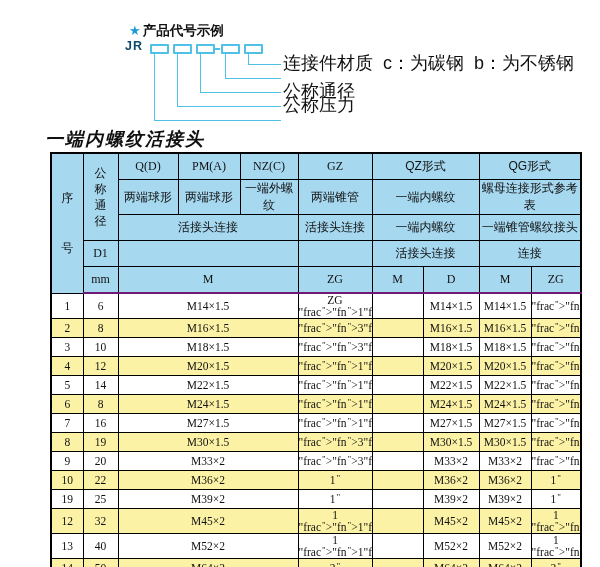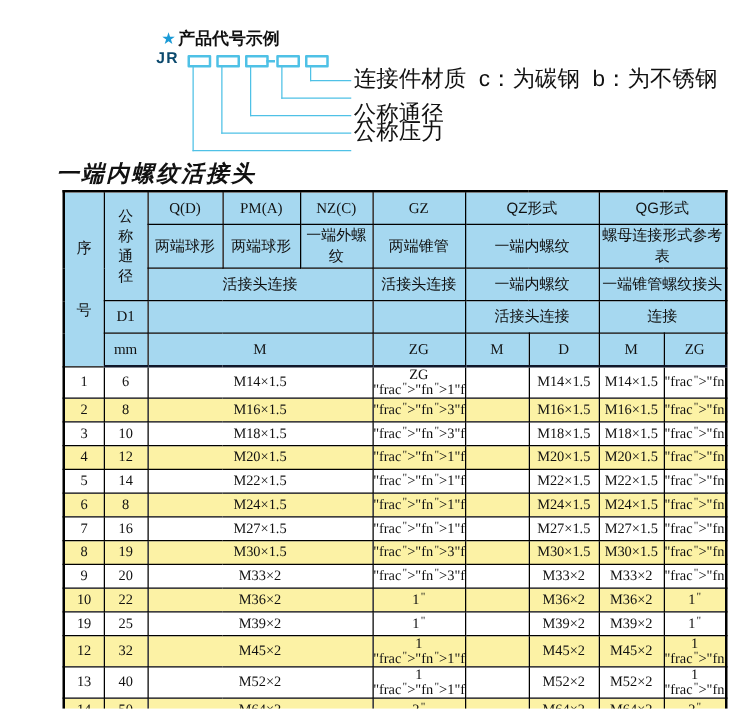--- a/index.html
+++ b/index.html
@@ -24,21 +24,21 @@
   
   table.ref{
     position:absolute;left:40px;top:152px;width:532px;border-collapse:collapse;table-layout:fixed;
     border:2px solid #000;
   }
   table.ref th,table.ref td{
     border:1px solid #000;padding:0;text-align:center;vertical-align:middle;
     font-weight:normal;overflow:hidden;
   }
   table.ref th{background:var(--hdr);font-size:12px;height:25px;}
-  table.ref tr.h5 th{border-bottom:2px solid #0f172a;}
+  table.ref tr.h5 th{border-bottom:2px solid #701a75;}
   th.code,td.val{font-family:"Liberation Serif","DejaVu Serif",serif;}
   th.code{font-size:12px;}
   td.val{font-size:11.5px;height:18px;background:#fff;}
   tr.alt td{background:var(--alt);}
   .vert{width:1em;margin:0 auto;word-break:break-all;font-size:12px;}
   .vert.seqv{line-height:50px;}
   .vert.dnv{line-height:16px;}
   .inch{font-size:9px;position:relative;top:-3px;margin-left:1px;}
 </style>
 </head>

